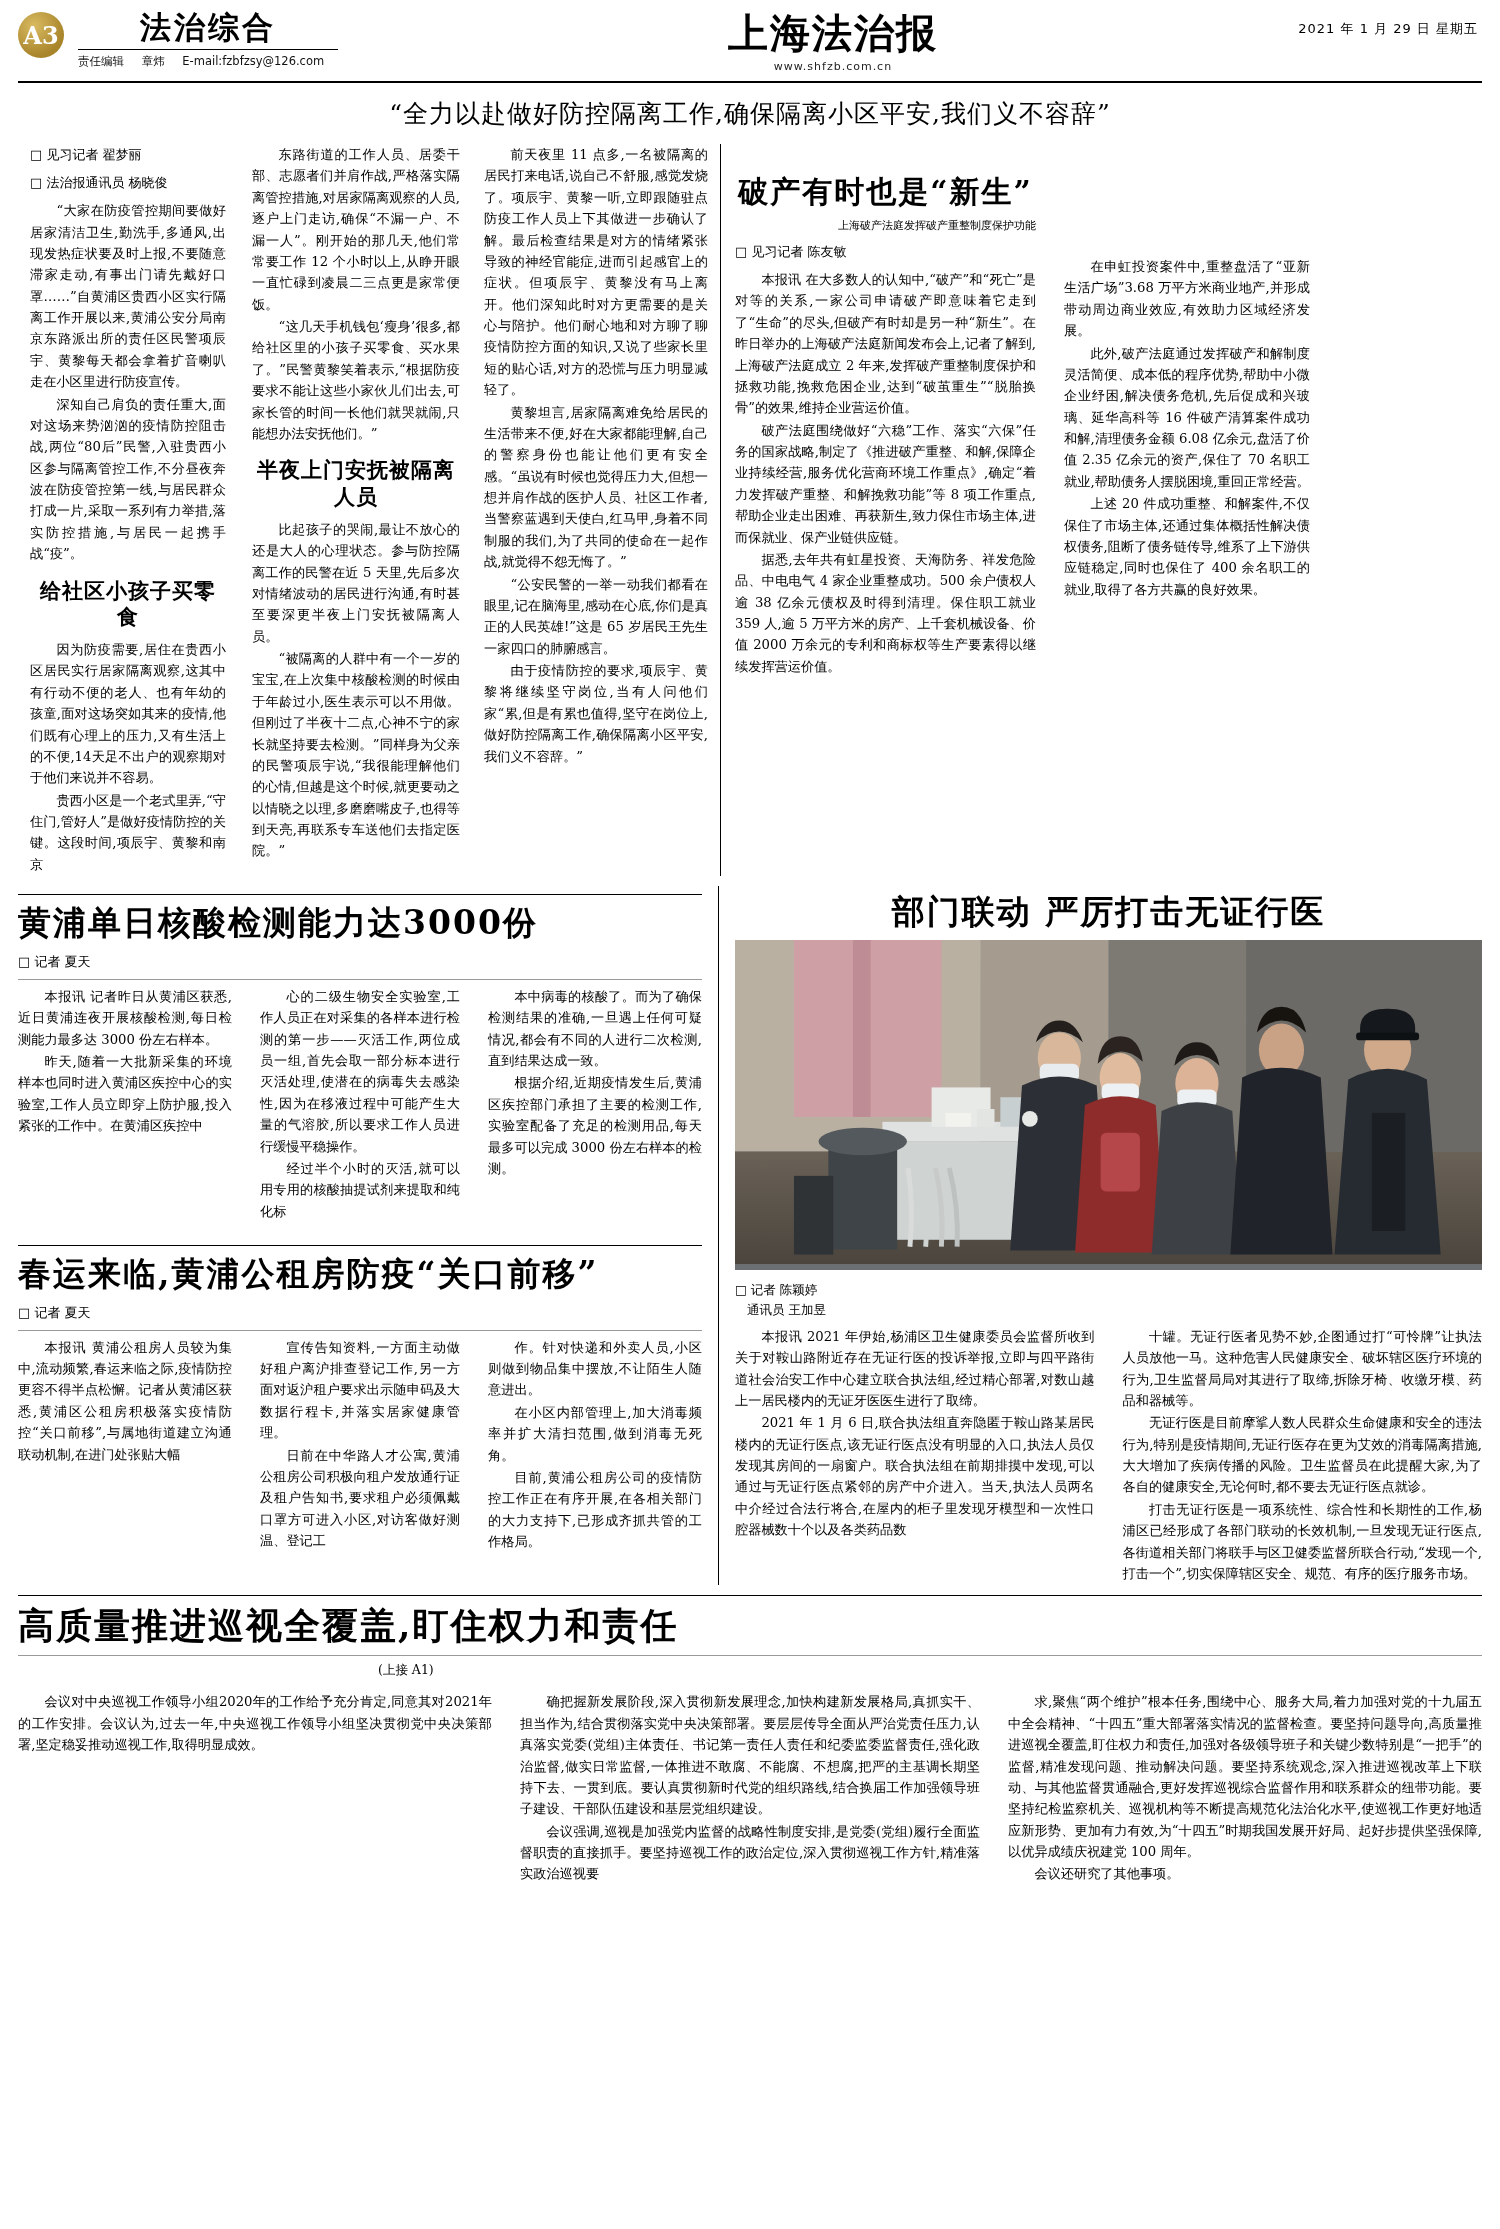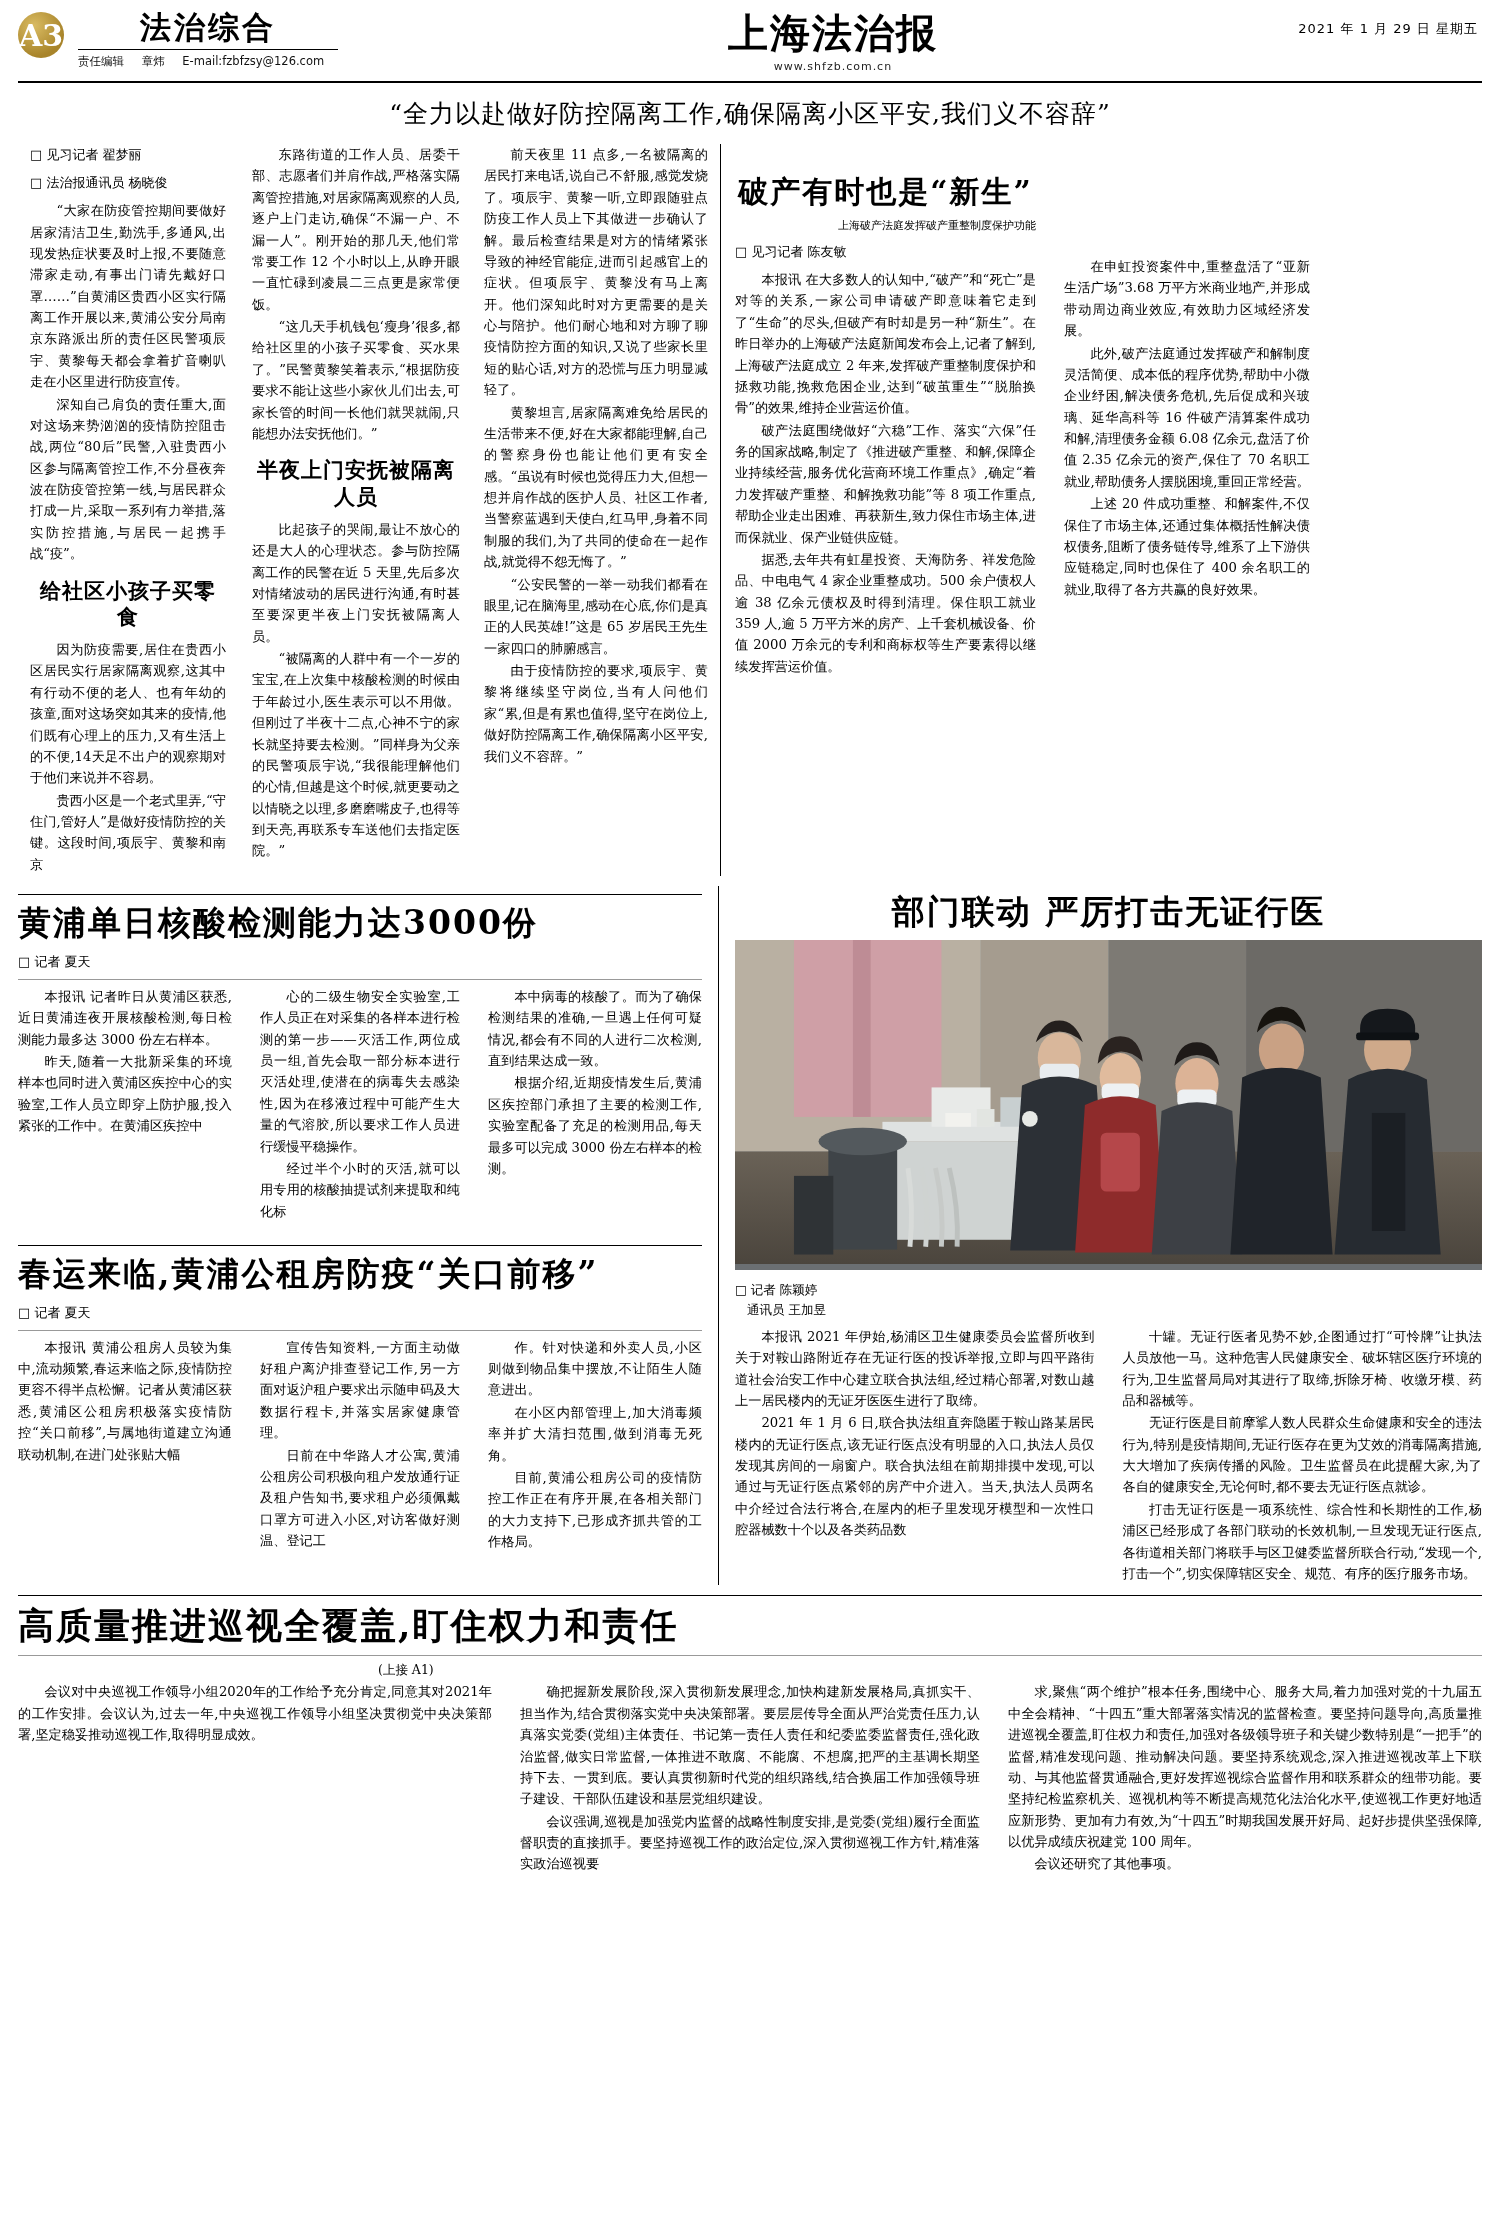--- a/index.html
+++ b/index.html
@@ -36,21 +36,21 @@
   .page-badge {
     width: 46px;
     height: 46px;
     border-radius: 50%;
     background: #b8912f;
     background: radial-gradient(circle at 35% 30%, #d9bb62, #a8842a 70%);
     color: #fff;
     display: flex;
     align-items: center;
     justify-content: center;
-    font-size: 30px;
+    font-size: 24px;
     font-weight: bold;
     font-family: "DejaVu Serif", "Liberation Serif", serif;
     margin-top: 2px;
     flex: 0 0 46px;
   }
   .mh-section {
     margin-left: 14px;
   }
   .mh-section-title {
     font-size: 31px;
@@ -209,21 +209,21 @@
   }
 
   .bottom-sec { margin-top: 10px; }
   .three-col { display: flex; }
   .three-col > div { flex: 1 1 33.33%; padding: 0 14px; box-sizing: border-box; }
   .three-col > div:first-child { padding-left: 0; }
   .three-col > div:last-child { padding-right: 0; }
   .tiny-label {
     font-size: 12.5px;
     font-family: "DejaVu Serif", "Liberation Serif", serif;
-    margin-bottom: 2px;
+    margin-bottom: 12px;
   }
 </style>
 </head>
 <body>
 
 <div class="page">
 
   <div class="masthead">
     <div class="mh-left">
       <div class="page-badge">A3</div>

